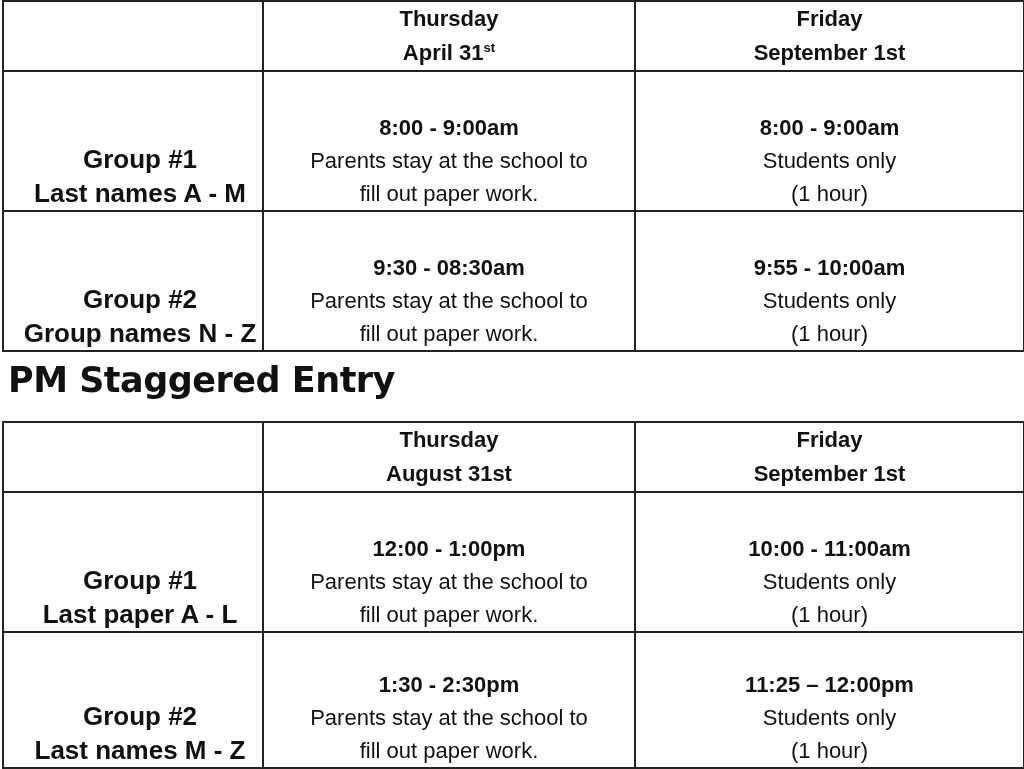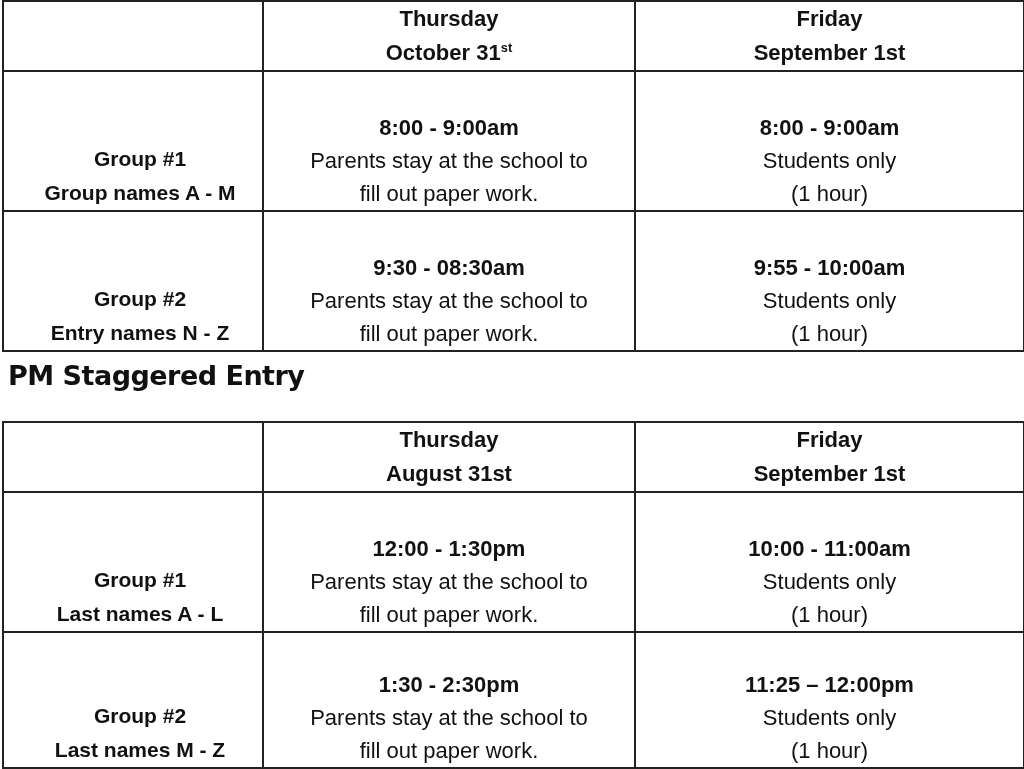--- a/index.html
+++ b/index.html
@@ -7,70 +7,70 @@
            font-family: "Liberation Sans", sans-serif; color: #111; }
     table.sched { position: absolute; left: 2px; width: 1021px; border-collapse: collapse; table-layout: fixed; }
     table.sched td { border: 2px solid #222; padding: 0; vertical-align: bottom; text-align: center; }
     table.sched col.c0 { width: 260px; }
     table.sched col.c1 { width: 372px; }
     table.sched col.c2 { width: 389px; }
     .hdr td { height: 68px; }
     .row td { height: 138px; }
     .day { font-weight: bold; font-size: 22px; line-height: 34px; }
     .sup { font-size: 13px; vertical-align: super; line-height: 0; }
-    .group { text-align: center; padding-left: 14px !important; font-weight: bold; font-size: 21px; line-height: 34px; }
+    .group { text-align: center; padding-left: 14px !important; font-weight: bold; font-size: 26px; line-height: 34px; }
     .cell { font-size: 22px; line-height: 33px; padding-bottom: 0 !important; }
     .time { font-weight: bold; }
-    .title { position: absolute; left: 8px; top: 360px; font-size: 27px; font-weight: bold;
+    .title { position: absolute; left: 8px; top: 360px; font-size: 35px; font-weight: bold;
              font-family: "DejaVu Sans", sans-serif; letter-spacing: -0.5px; }
     #t1 { top: 0px; }
     #t2 { top: 421px; }
     #t2 .row:last-child td { height: 134px; }
   </style>
 </head>
 <body>
 
 <table class="sched" id="t1">
   <colgroup>
       <col class="c0">
       <col class="c1">
       <col class="c2">
     </colgroup>
   <tbody>
       <tr class="hdr">
     <td></td>
     <td>
       <div class="day">Thursday</div>
-      <div class="day"><span>October 31</span><span class="sup">st</span></div>
+      <div class="day"><span>April 31</span><span class="sup">st</span></div>
     </td>
     <td>
       <div class="day">Friday</div>
       <div class="day">September 1st</div>
     </td>
   </tr>
   <tr class="row">
     <td class="group">
       <div>Group #1</div>
-      <div>Group names A - M</div>
+      <div>Last names A - M</div>
     </td>
     <td class="cell">
       <div class="time">8:00 - 9:00am</div>
       <div>Parents stay at the school to</div>
       <div>fill out paper work.</div>
     </td>
     <td class="cell">
       <div class="time">8:00 - 9:00am</div>
       <div>Students only</div>
       <div>(1 hour)</div>
     </td>
   </tr>
   <tr class="row">
     <td class="group">
       <div>Group #2</div>
-      <div>Entry names N - Z</div>
+      <div>Group names N - Z</div>
     </td>
     <td class="cell">
       <div class="time">9:30 - 08:30am</div>
       <div>Parents stay at the school to</div>
       <div>fill out paper work.</div>
     </td>
     <td class="cell">
       <div class="time">9:55 - 10:00am</div>
       <div>Students only</div>
       <div>(1 hour)</div>
@@ -95,24 +95,24 @@
       <div class="day">August 31st</div>
     </td>
     <td>
       <div class="day">Friday</div>
       <div class="day">September 1st</div>
     </td>
   </tr>
   <tr class="row">
     <td class="group">
       <div>Group #1</div>
-      <div>Last names A - L</div>
+      <div>Last paper A - L</div>
     </td>
     <td class="cell">
-      <div class="time">12:00 - 1:30pm</div>
+      <div class="time">12:00 - 1:00pm</div>
       <div>Parents stay at the school to</div>
       <div>fill out paper work.</div>
     </td>
     <td class="cell">
       <div class="time">10:00 - 11:00am</div>
       <div>Students only</div>
       <div>(1 hour)</div>
     </td>
   </tr>
   <tr class="row">

